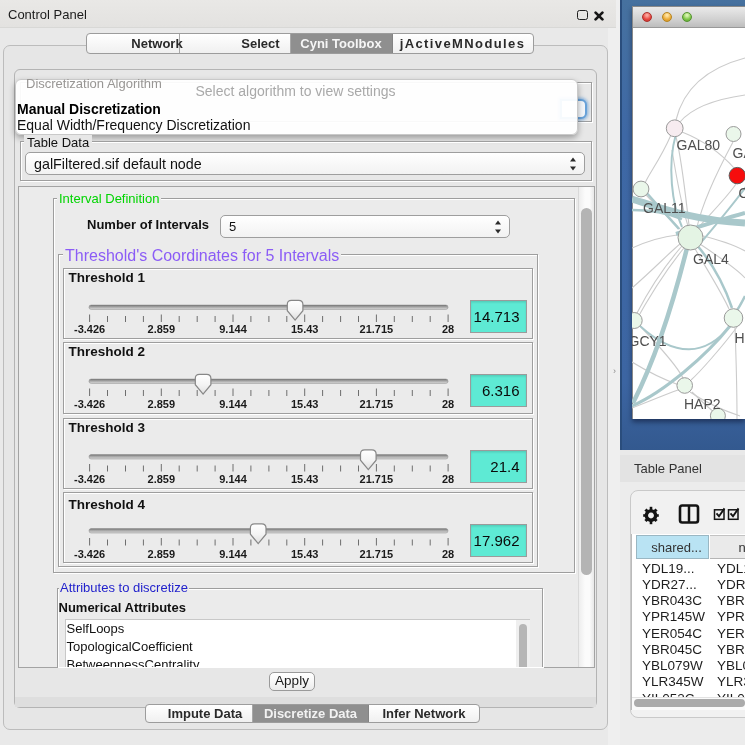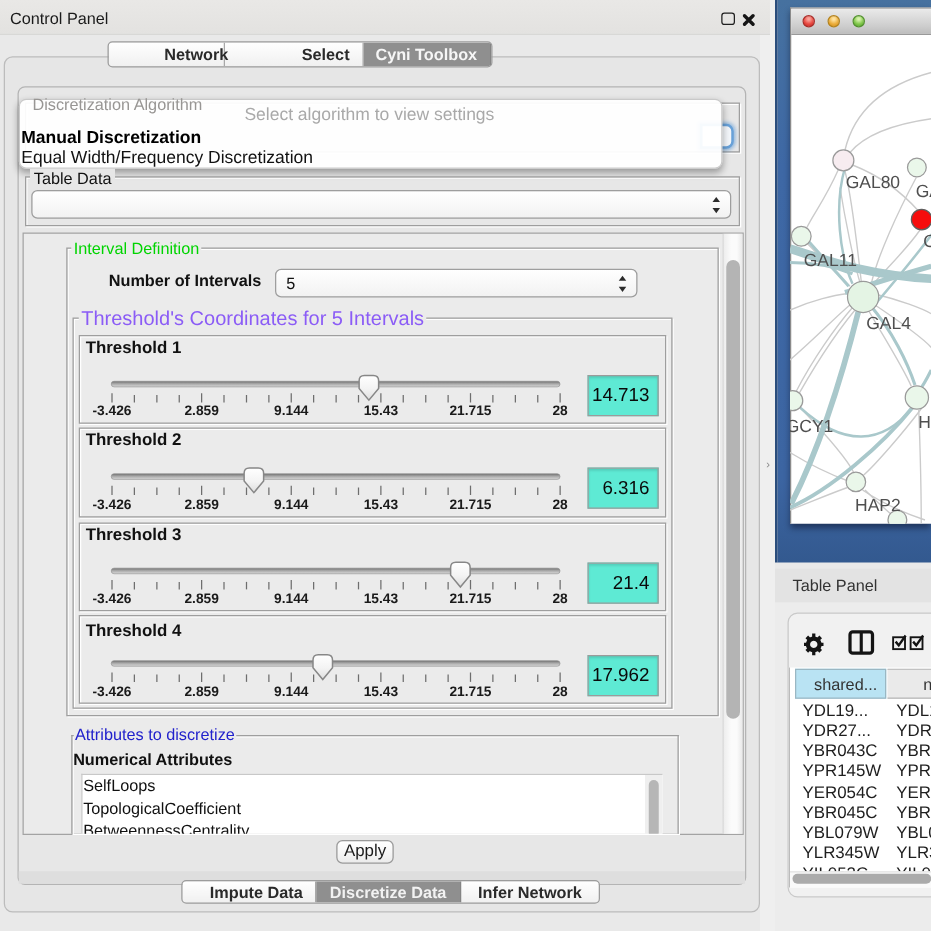--- a/index.html
+++ b/index.html
@@ -32,35 +32,37 @@
       <circle cx="8.8" cy="13.9" r="2.1" fill="#2f9e45" stroke="#1f7a32" stroke-width="0.8"></circle>
       <circle cx="3.4" cy="3.2" r="0.9" fill="#9fdcA9"></circle>
       <circle cx="8.8" cy="8.6" r="0.85" fill="#9fdca9"></circle>
       <circle cx="8.8" cy="13.7" r="0.85" fill="#9fdca9"></circle>
     </svg>
     <span>Network</span>
   </div>
   <div style="width:52px;display:flex;align-items:center;justify-content:center;border-right:1px solid #a8a8a8;margin-top:28px;">Style</div>
   <div style="width:59px;display:flex;align-items:center;justify-content:center;border-right:1px solid #a8a8a8;">Select</div>
   <div style="width:102px;display:flex;align-items:center;justify-content:center;background:#8f8f8f;color:#f6f6f6;border-right:1px solid #848484;">Cyni Toolbox</div>
+  <div style="width:140px;display:flex;align-items:center;justify-content:center;letter-spacing:1.4px;">jActiveMNodules</div>
 </div>
 
 <div class="abs" style="left:20px;top:82px;width:572px;height:40px;border:1px solid #9e9e9e;box-shadow:inset 1px 1px 0 #ffffff, 1px 1px 0 #ffffff;"></div>
 
 <div class="abs" style="left:560px;top:99px;width:27px;height:20px;border-radius:0 6px 6px 0;background:#f3f6fa;border:2.5px solid #68a1d8;box-shadow:0 0 3px 1.5px rgba(95,155,215,0.6);"></div>
 
 <div class="abs" style="left:15px;top:79px;width:563px;height:56px;background:rgba(255,255,255,0.94);border:1px solid #c9c9c9;border-radius:6px;box-shadow:0 3px 6px rgba(0,0,0,0.33);"></div>
 <div class="abs" style="left:26px;top:76px;font-size:13px;color:#989694;">Discretization Algorithm</div>
 <div class="abs" style="left:13px;top:83px;width:565px;text-align:center;font-size:14px;color:#a9a9a9;">Select algorithm to view settings</div>
 <div class="abs b" style="left:17px;top:100.5px;font-size:14px;color:#000;">Manual Discretization</div>
 <div class="abs" style="left:17px;top:117px;font-size:14px;color:#111;">Equal Width/Frequency Discretization</div>
 
 <div class="abs" style="left:20px;top:141px;width:572px;height:40px;border:1px solid #9e9e9e;box-shadow:inset 1px 1px 0 #ffffff, 1px 1px 0 #ffffff;"></div>
 <div class="abs" style="left:24px;top:135px;font-size:13px;color:#111;background:#e7e7e7;padding:0 3px;">Table Data</div>
 <div class="abs" style="left:25px;top:152px;width:560px;height:22.5px;background:linear-gradient(#ffffff,#f2f2f2);border:1px solid #9e9e9e;border-radius:5px;">
+  <div class="abs" style="left:8px;top:2.5px;font-size:14.3px;color:#111;">galFiltered.sif default node</div>
   <svg class="abs" style="right:7px;top:4px;" width="8" height="14" viewBox="0 0 8 14">
     <path d="M4 0.5 L7 4.6 L1 4.6 Z" fill="#2b2b2b"></path>
     <path d="M4 13.5 L7 9.4 L1 9.4 Z" fill="#2b2b2b"></path>
   </svg>
 </div>
 
 <div class="abs" style="left:18px;top:185.5px;width:577px;height:482px;border:1px solid #a3a3a3;background:#ebebeb;"></div>
 
 <div class="abs" style="left:578px;top:186.5px;width:16px;height:480px;background:linear-gradient(90deg,#ededed,#fbfbfb 40%,#fbfbfb 70%,#e8e8e8);border-left:1px solid #d9d9d9;"></div>
 <div class="abs" style="left:580.5px;top:208px;width:11px;height:367px;background:#b4b4b4;border-radius:5.5px;"></div>

